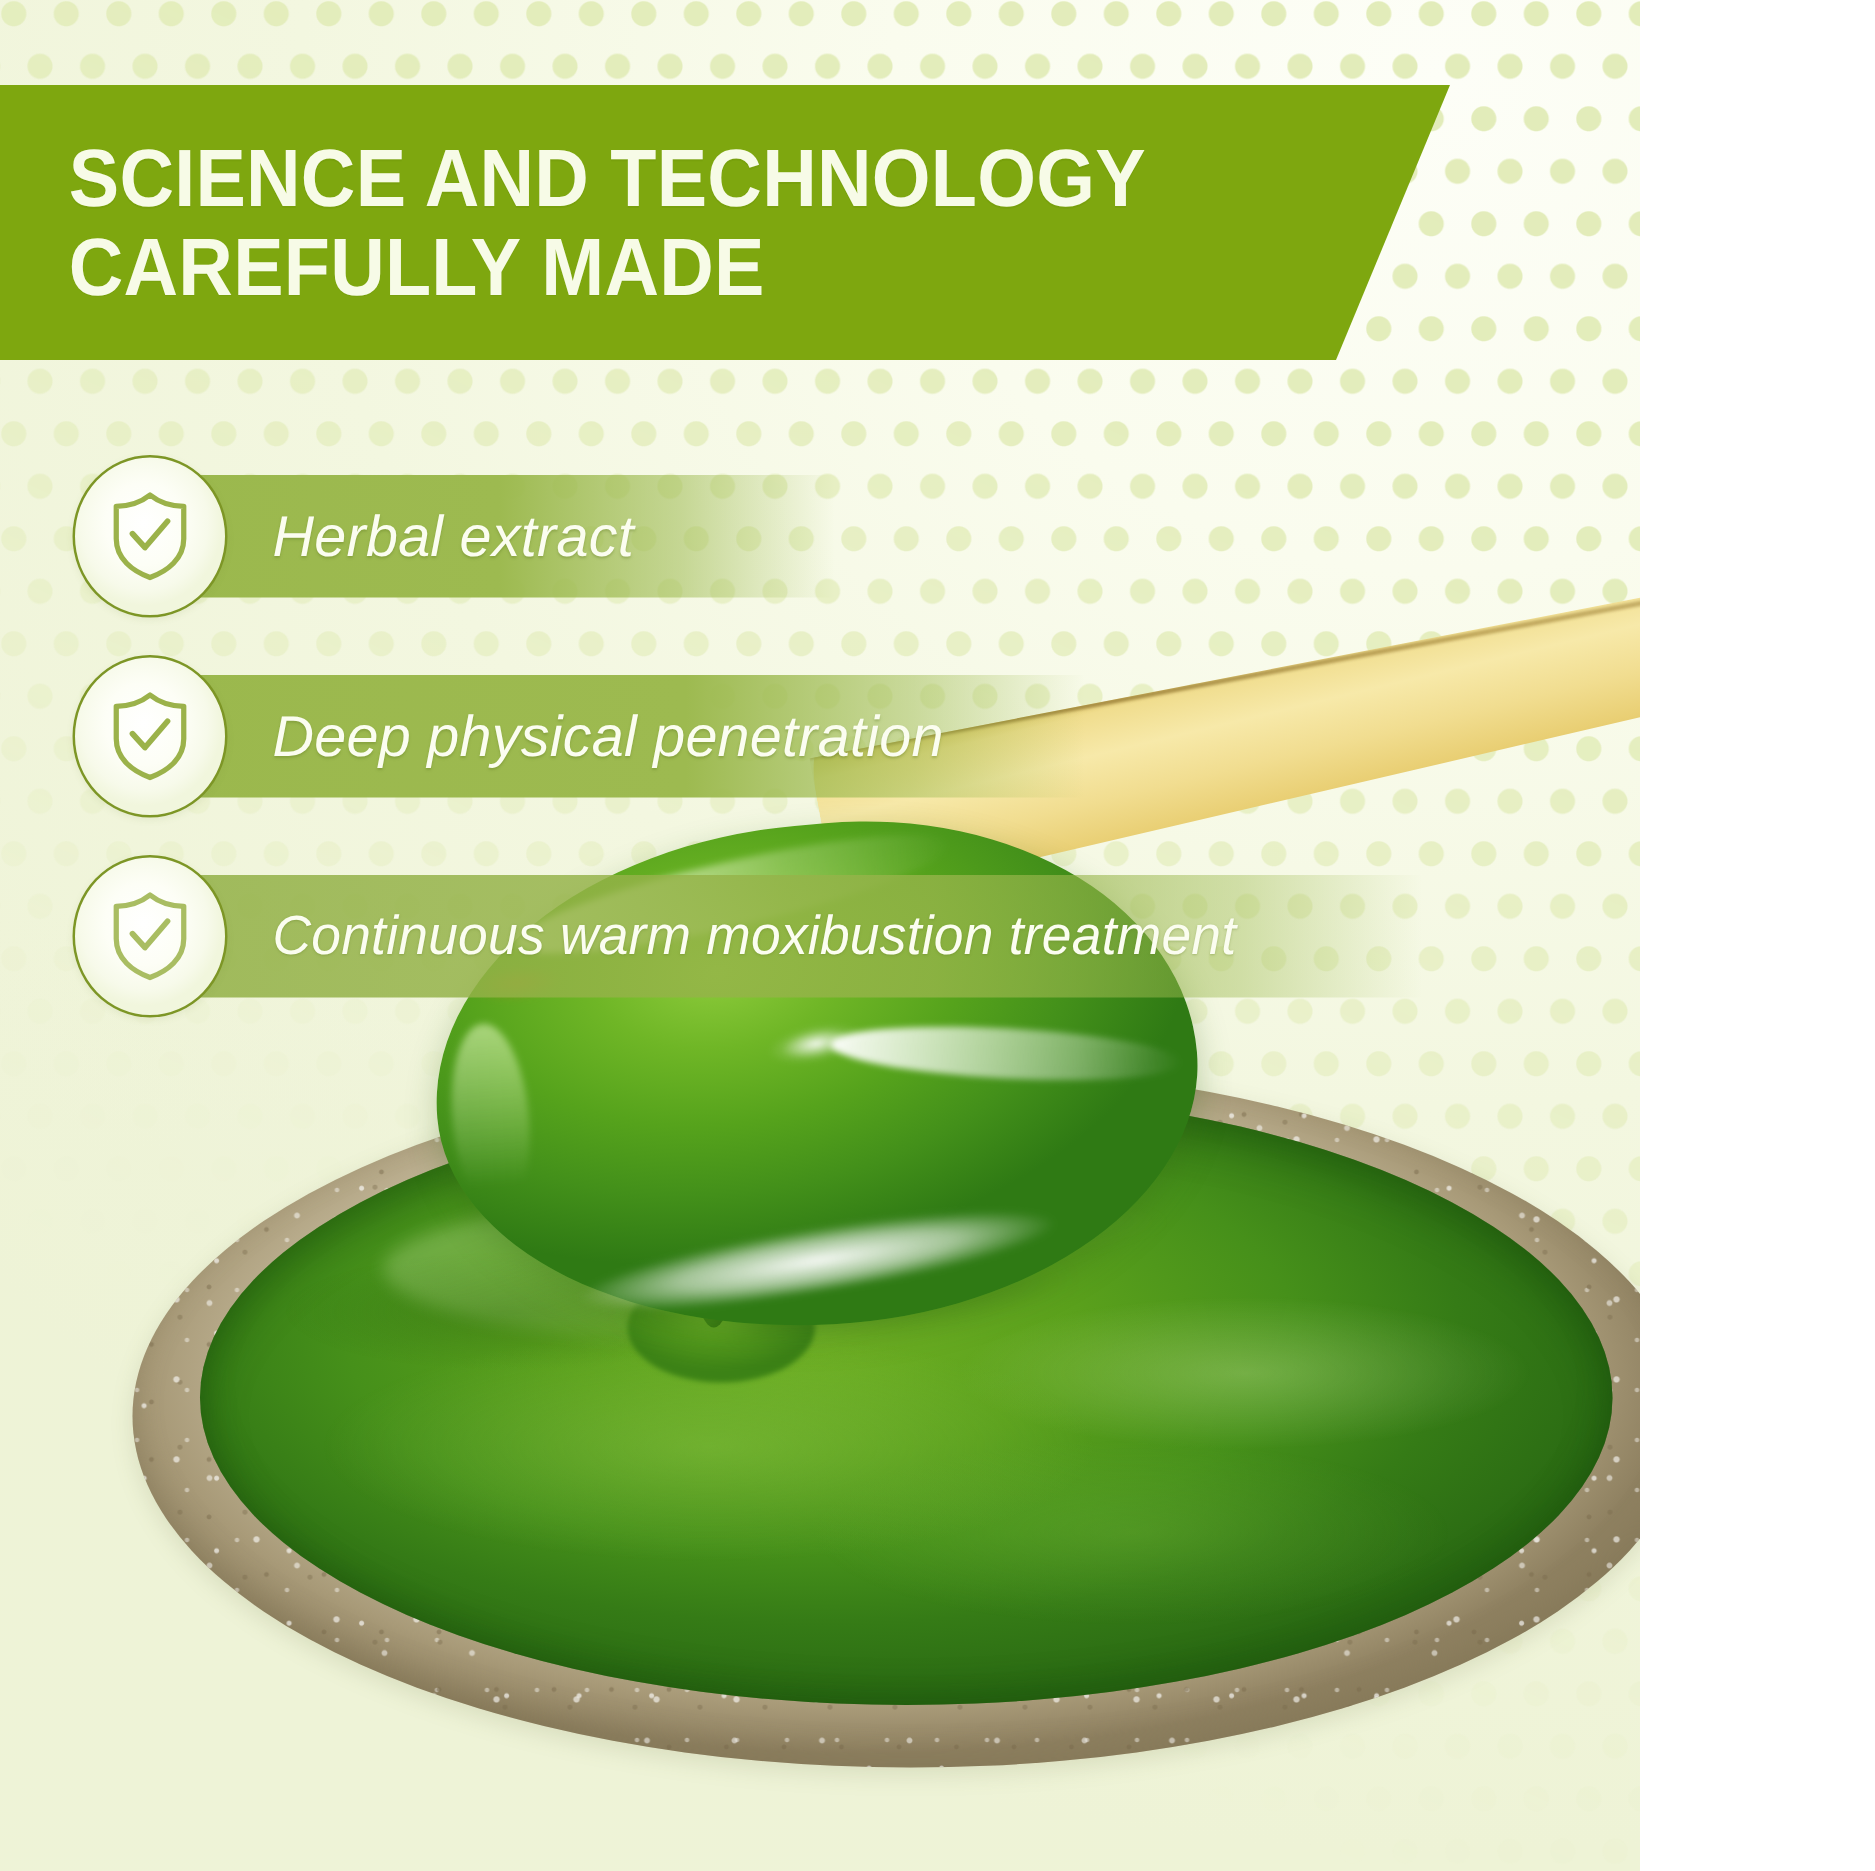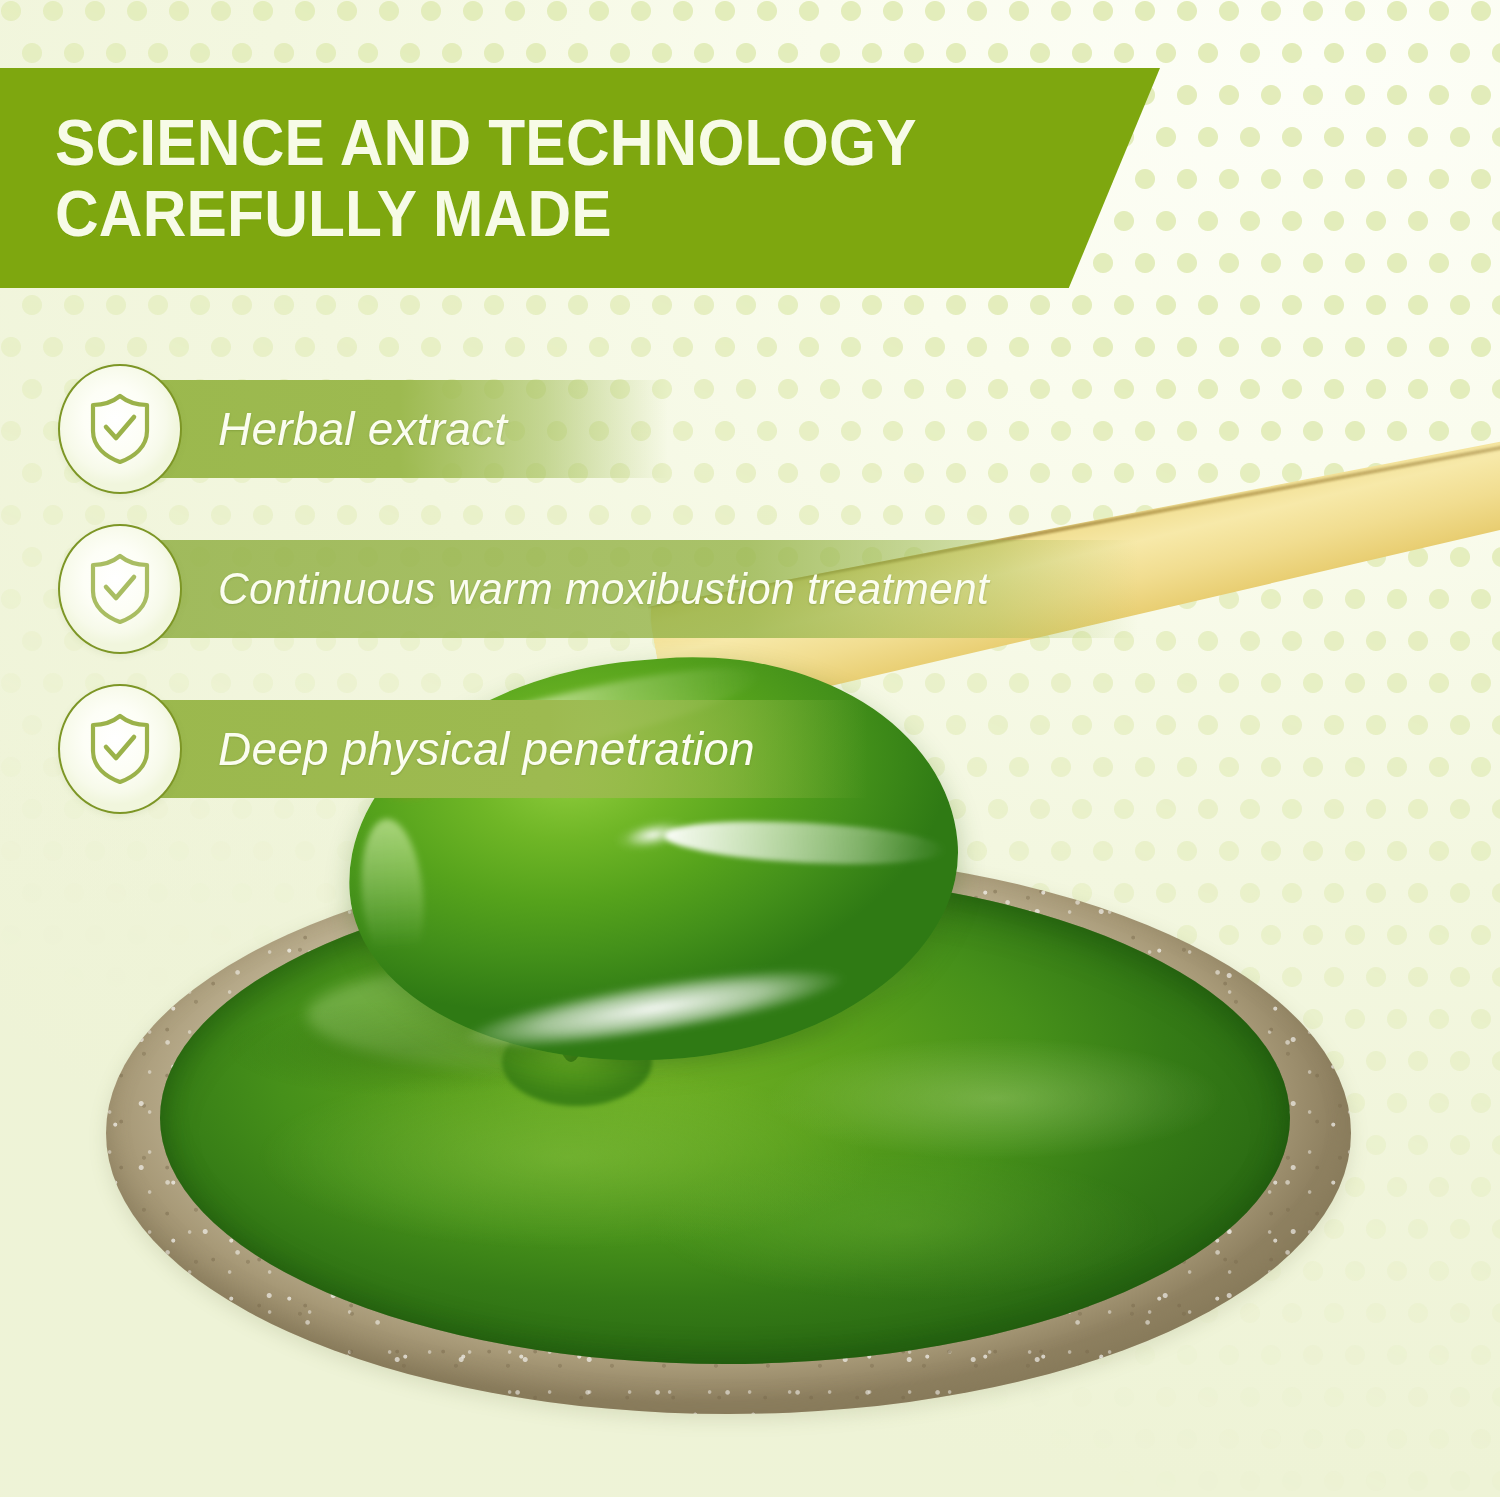--- a/index.html
+++ b/index.html
@@ -7,21 +7,21 @@
     padding: 0;
     background: #ffffff;
   }
   body {
     font-family: "Liberation Sans", sans-serif;
   }
 
   
   #poster {
     position: relative;
-    width: 1500px;
+    width: 1312px;
     height: 1497px;
     overflow: hidden;
     background: #f2f6df;
   }
 
   
   .bg-base {
     position: absolute;
     inset: 0;
     background:
@@ -417,35 +417,35 @@
       <div class="feature-circle">
         <svg class="shield-icon" width="72" height="76" viewBox="0 0 72 76" fill="none">
           <path d="M36 5 C26 13 15 14 9 14 L9 40 C9 56 22 66 36 71 C50 66 63 56 63 40 L63 14 C57 14 46 13 36 5 Z" stroke="#9bb24a" stroke-width="4.2" stroke-linejoin="round" fill="none"></path>
           <path d="M22 36 L32 47 L50 26" stroke="#9bb24a" stroke-width="4.6" stroke-linecap="round" stroke-linejoin="round" fill="none"></path>
         </svg>
       </div>
       <div class="feature-label">Herbal extract</div>
     </div>
 
     <div class="feature-row">
+      <div class="feature-bar w2"></div>
+      <div class="feature-circle">
+        <svg class="shield-icon" width="72" height="76" viewBox="0 0 72 76" fill="none">
+          <path d="M36 5 C26 13 15 14 9 14 L9 40 C9 56 22 66 36 71 C50 66 63 56 63 40 L63 14 C57 14 46 13 36 5 Z" stroke="#9bb24a" stroke-width="4.2" stroke-linejoin="round" fill="none"></path>
+          <path d="M22 36 L32 47 L50 26" stroke="#9bb24a" stroke-width="4.6" stroke-linecap="round" stroke-linejoin="round" fill="none"></path>
+        </svg>
+      </div>
+      <div class="feature-label">Deep physical penetration</div>
+    </div>
+
+    <div class="feature-row">
       <div class="feature-bar w3"></div>
       <div class="feature-circle">
         <svg class="shield-icon" width="72" height="76" viewBox="0 0 72 76" fill="none">
           <path d="M36 5 C26 13 15 14 9 14 L9 40 C9 56 22 66 36 71 C50 66 63 56 63 40 L63 14 C57 14 46 13 36 5 Z" stroke="#a9bd62" stroke-width="4.2" stroke-linejoin="round" fill="none"></path>
           <path d="M22 36 L32 47 L50 26" stroke="#a9bd62" stroke-width="4.6" stroke-linecap="round" stroke-linejoin="round" fill="none"></path>
         </svg>
       </div>
       <div class="feature-label tight">Continuous warm moxibustion treatment</div>
     </div>
 
-    <div class="feature-row">
-      <div class="feature-bar w2"></div>
-      <div class="feature-circle">
-        <svg class="shield-icon" width="72" height="76" viewBox="0 0 72 76" fill="none">
-          <path d="M36 5 C26 13 15 14 9 14 L9 40 C9 56 22 66 36 71 C50 66 63 56 63 40 L63 14 C57 14 46 13 36 5 Z" stroke="#9bb24a" stroke-width="4.2" stroke-linejoin="round" fill="none"></path>
-          <path d="M22 36 L32 47 L50 26" stroke="#9bb24a" stroke-width="4.6" stroke-linecap="round" stroke-linejoin="round" fill="none"></path>
-        </svg>
-      </div>
-      <div class="feature-label">Deep physical penetration</div>
-    </div>
-
   </div>
 </div>
 
 </body></html>

